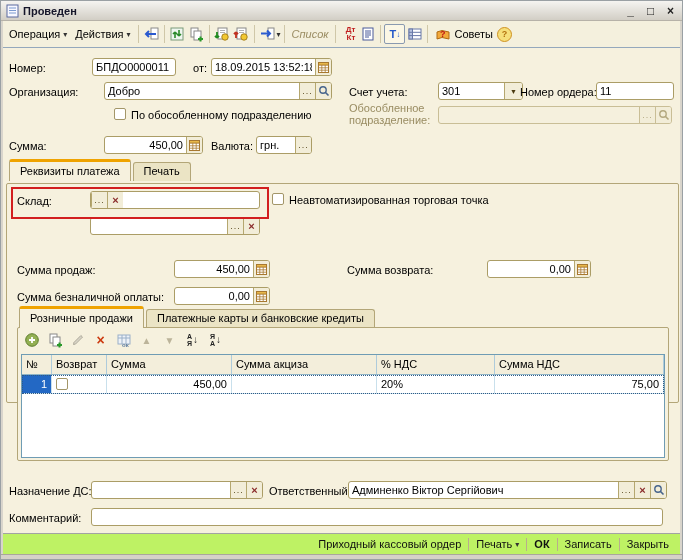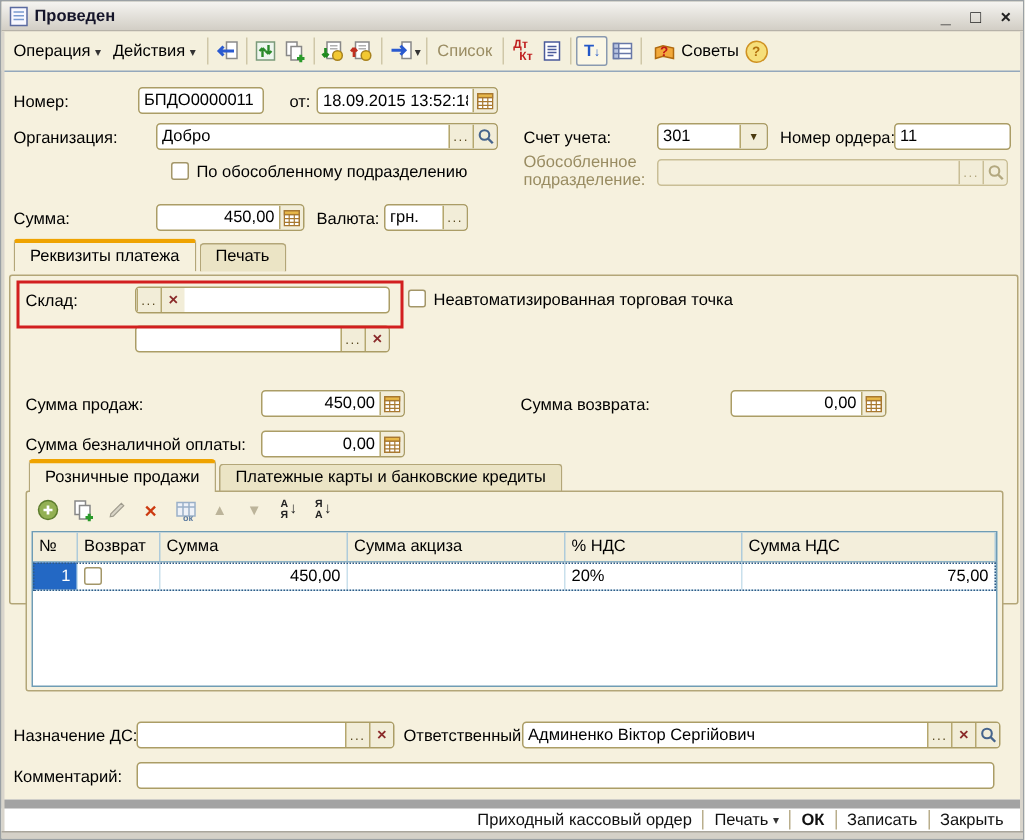--- a/index.html
+++ b/index.html
@@ -15,27 +15,27 @@
     display:flex; align-items:center; gap:4px; padding:0 5px;
   }
   .title-text { font-weight:bold; display:flex; align-items:center; gap:3px; white-space:nowrap; color:#15152a; }
   .red-note { border:2px solid var(--red,#d21f1f); padding:0 2px; }
   .win-controls { margin-left:auto; display:flex; gap:7px; align-items:center; color:#222; }
   .wc { width:13px; text-align:center; font-size:12px; font-weight:bold; line-height:14px; cursor:default; }
   
   .toolbar {
     position:absolute; left:0; top:20px; width:100%; height:27px; box-sizing:border-box;
     background:#f4f0dd; border-bottom:1px solid #94a8bc;
-    display:flex; align-items:center; padding:0 4px;
+    display:flex; align-items:center; padding:0 4px;text-align:right;
   }
   .tbtn { display:flex; align-items:center; gap:3px; padding:1px 4px; height:20px; box-sizing:border-box; border-radius:2px; white-space:nowrap; }
   .ibtn { width:19px; height:18px; display:flex; align-items:center; justify-content:center; flex:0 0 auto; }
   .tsep { width:1px; height:18px; background:#cfc7a8; margin:0 3px; flex:0 0 auto; }
   .arrow-sm { font-size:8px; color:#333; }
-  .disabled-text { color:#9a8c62; }
+  .disabled-text { color:#9a8c62;font-style:italic; }
   .pressed { border:1px solid #8a9ab0; background:#fbf7e6; border-radius:2px; }
   .dtkt { display:flex; flex-direction:column; line-height:8px; font-size:8px; font-weight:bold; }
   .dtkt .kt { padding-left:4px; }
   .dtkt span { color:#c02020; }
   .help-circ { width:13px; height:13px; border-radius:50%; background:#f6df7a; border:1px solid #cf9222; color:#b2720e; font-weight:bold; font-size:9px; display:flex; align-items:center; justify-content:center; }
   
   .form { position:absolute; left:0; top:47px; width:683px; height:485px; }
   .lbl { position:absolute; height:13px; line-height:13px; white-space:nowrap; }
   .lbl2 { position:absolute; line-height:12px; white-space:nowrap; }
   .lbl-dis { color:#998c62; }
@@ -65,21 +65,21 @@
   .right { justify-content:flex-end; text-align:right; }
   .numcell { background:var(--blue,#2368c4); color:#fff; }
   .c0{flex:0 0 30px;width:30px}.c1{flex:0 0 55px;width:55px}.c2{flex:0 0 125px;width:125px}
   .c3{flex:0 0 145px;width:145px}.c4{flex:0 0 118px;width:118px}.c5{flex:1}
   .sorticon { display:flex; align-items:center; }
   .sl { display:flex; flex-direction:column; font-size:7px; line-height:7px; font-weight:bold; color:#222; }
   .sa { font-size:10px; color:#222; margin-left:1px; line-height:10px; }
   .dim { color:#bcb49a; font-size:10px; }
   .delx { color:#cc3a10; font-weight:bold; font-size:14px; line-height:14px; }
   
-  .footer { position:absolute; left:0; top:532px; width:100%; height:21px; box-sizing:border-box; background:#ffffff; border-top:6px solid #a3a3a3; display:flex; align-items:center; justify-content:flex-end; padding-right:6px; }
+  .footer { position:absolute; left:0; top:532px; width:100%; height:21px; box-sizing:border-box; background:#bef264; border-top:1px solid #a3a3a3; display:flex; align-items:center; justify-content:flex-end; padding-right:6px; }
   .fbtn { padding:0 7px; white-space:nowrap; display:flex; align-items:center; gap:3px; color:#111; }
   .fbtn.bold { font-weight:bold; }
   .fsep { width:1px; height:13px; background:#b9ae8c; }
   .bottomstrip { position:absolute; left:0; top:553px; width:100%; height:7px; background:#d5d1c8; border-top:1px solid #aaa69c; box-sizing:border-box; }
   .sidestrip { position:absolute; top:20px; width:2px; height:533px; background:#d9d5cc; z-index:8; }
   svg { display:block; }
 </style>
 </head>
 <body>
 
@@ -223,21 +223,21 @@
       <input value="Добро" style="">
       <span class="fb">...</span>
       <span class="fb">
           <svg width="12" height="12" viewBox="0 0 12 12">
             <circle cx="5" cy="5" r="3.2" fill="none" stroke="#46648c" stroke-width="1.4"></circle>
             <path d="M7.5 7.5 L10.5 10.5" stroke="#46648c" stroke-width="1.6"></path>
           </svg>
         </span>
     </div>
     <div class="lbl" style="left:348px;top:38px">Счет учета:</div>
-    <div class="fld" style="left:437px;top:34px;width:74px">
+    <div class="fld" style="left:437px;top:34px;width:85px">
       <input value="301" style="">
       <span class="fb fb-dd">▼</span>
     </div>
     <div class="lbl" style="left:519px;top:38px">Номер ордера:</div>
     <div class="fld" style="left:595px;top:34px;width:78px">
       <input value="11" style="">
     </div>
 
     <span class="cb cb-abs" style="left:113px;top:60px"></span>
     <div class="lbl" style="left:130px;top:61px">По обособленному подразделению</div>

